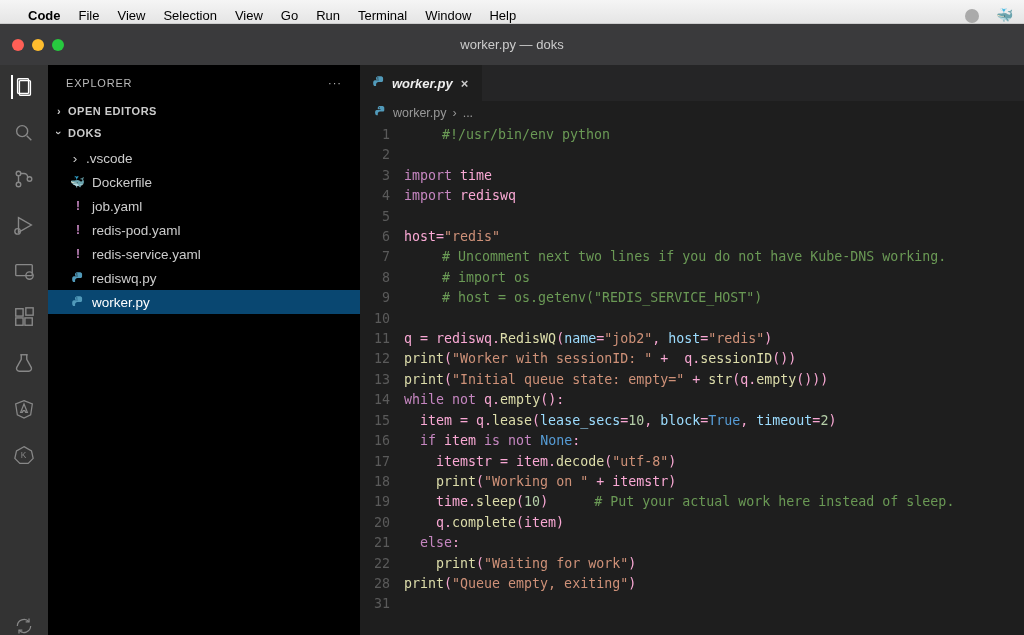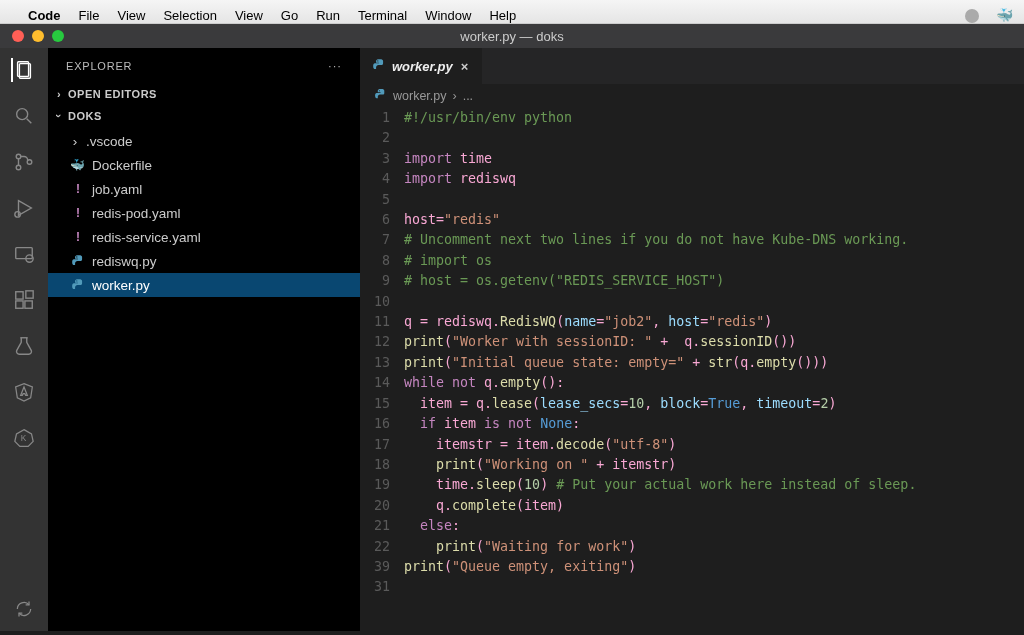--- a/index.html
+++ b/index.html
@@ -21,21 +21,21 @@
     gap: 18px;
     color: #000;
     font-size: 13px;
     border-bottom: 1px solid #ccc;
   }
   .menubar .apple { font-size: 14px; }
   .menubar .app-name { font-weight: 700; }
   .menubar .spacer { flex: 1; }
   .menubar .right-icon { width:14px;height:14px;background:#aaa;border-radius:50%; }
   .titlebar {
-    height: 24px;
+    height: 41px;
     background: #3a3a3c;
     display: flex;
     align-items: center;
     position: relative;
   }
   .traffic-lights { display:flex;gap:8px;padding-left:12px; }
   .tl { width:12px;height:12px;border-radius:50%; }
   .tl.red{background:#ff5f56;} .tl.yellow{background:#ffbd2e;} .tl.green{background:#27c93f;}
   .titlebar .title { position:absolute;left:50%;transform:translateX(-50%);color:#ccc;font-size:13px; }
   .workbench { display:flex; height: calc(635px - 24px - 28px); }
@@ -145,21 +145,21 @@
   .gutter {
     width:44px;
     text-align:right;
     padding-right:14px;
     color:#5a5a5a;
   }
   .code-lines { flex:1; white-space:pre; }
   .py-icon { color:#519aba; }
   .tok-kw { color:#c586c0; }
   .tok-str { color:#ce9178; }
-  .tok-cmt { color:#6a9955; }
+  .tok-cmt { color:#6a9955;margin-left:38px; }
   .tok-fn  { color:#dcdcaa; }
   .tok-num { color:#b5cea8; }
   .tok-var { color:#f9a8d4; }
   .tok-bool{ color:#569cd6; }
   .tok-param { color:#9cdcfe; }
   .overflow-dots { color:#bbb; letter-spacing:1px; }
 </style>
 </head>
 <body>
 
@@ -352,19 +352,19 @@
           <div>13</div>
           <div>14</div>
           <div>15</div>
           <div>16</div>
           <div>17</div>
           <div>18</div>
           <div>19</div>
           <div>20</div>
           <div>21</div>
           <div>22</div>
-          <div>39</div>
+          <div>28</div>
           <div>31</div>
         </div>
       <div class="code-lines" id="code-lines"><div><span class="tok-cmt">#!/usr/bin/env python</span></div><div>&nbsp;</div><div><span class="tok-kw">import</span><span class="tok-var"> time</span></div><div><span class="tok-kw">import</span><span class="tok-var"> rediswq</span></div><div>&nbsp;</div><div><span class="tok-var">host</span><span class="tok-var">=</span><span class="tok-str">"redis"</span></div><div><span class="tok-cmt"># Uncomment next two lines if you do not have Kube-DNS working.</span></div><div><span class="tok-cmt"># import os</span></div><div><span class="tok-cmt"># host = os.getenv("REDIS_SERVICE_HOST")</span></div><div>&nbsp;</div><div><span class="tok-var">q = rediswq.</span><span class="tok-fn">RedisWQ</span><span class="tok-var">(</span><span class="tok-param">name</span><span class="tok-var">=</span><span class="tok-str">"job2"</span><span class="tok-var">, </span><span class="tok-param">host</span><span class="tok-var">=</span><span class="tok-str">"redis"</span><span class="tok-var">)</span></div><div><span class="tok-fn">print</span><span class="tok-var">(</span><span class="tok-str">"Worker with sessionID: "</span><span class="tok-var"> +  q.</span><span class="tok-fn">sessionID</span><span class="tok-var">())</span></div><div><span class="tok-fn">print</span><span class="tok-var">(</span><span class="tok-str">"Initial queue state: empty="</span><span class="tok-var"> + </span><span class="tok-fn">str</span><span class="tok-var">(q.</span><span class="tok-fn">empty</span><span class="tok-var">()))</span></div><div><span class="tok-kw">while</span><span class="tok-var"> </span><span class="tok-kw">not</span><span class="tok-var"> q.</span><span class="tok-fn">empty</span><span class="tok-var">():</span></div><div><span class="tok-var">  item = q.</span><span class="tok-fn">lease</span><span class="tok-var">(</span><span class="tok-param">lease_secs</span><span class="tok-var">=</span><span class="tok-num">10</span><span class="tok-var">, </span><span class="tok-param">block</span><span class="tok-var">=</span><span class="tok-bool">True</span><span class="tok-var">, </span><span class="tok-param">timeout</span><span class="tok-var">=</span><span class="tok-num">2</span><span class="tok-var">)</span></div><div><span class="tok-var">  </span><span class="tok-kw">if</span><span class="tok-var"> item </span><span class="tok-kw">is</span><span class="tok-var"> </span><span class="tok-kw">not</span><span class="tok-var"> </span><span class="tok-bool">None</span><span class="tok-var">:</span></div><div><span class="tok-var">    itemstr = item.</span><span class="tok-fn">decode</span><span class="tok-var">(</span><span class="tok-str">"utf-8"</span><span class="tok-var">)</span></div><div><span class="tok-var">    </span><span class="tok-fn">print</span><span class="tok-var">(</span><span class="tok-str">"Working on "</span><span class="tok-var"> + itemstr)</span></div><div><span class="tok-var">    time.</span><span class="tok-fn">sleep</span><span class="tok-var">(</span><span class="tok-num">10</span><span class="tok-var">) </span><span class="tok-cmt"># Put your actual work here instead of sleep.</span></div><div><span class="tok-var">    q.</span><span class="tok-fn">complete</span><span class="tok-var">(item)</span></div><div><span class="tok-var">  </span><span class="tok-kw">else</span><span class="tok-var">:</span></div><div><span class="tok-var">    </span><span class="tok-fn">print</span><span class="tok-var">(</span><span class="tok-str">"Waiting for work"</span><span class="tok-var">)</span></div><div><span class="tok-fn">print</span><span class="tok-var">(</span><span class="tok-str">"Queue empty, exiting"</span><span class="tok-var">)</span></div><div>&nbsp;</div></div>
     </div>
   </div>
 </div>
 
 </body></html>

